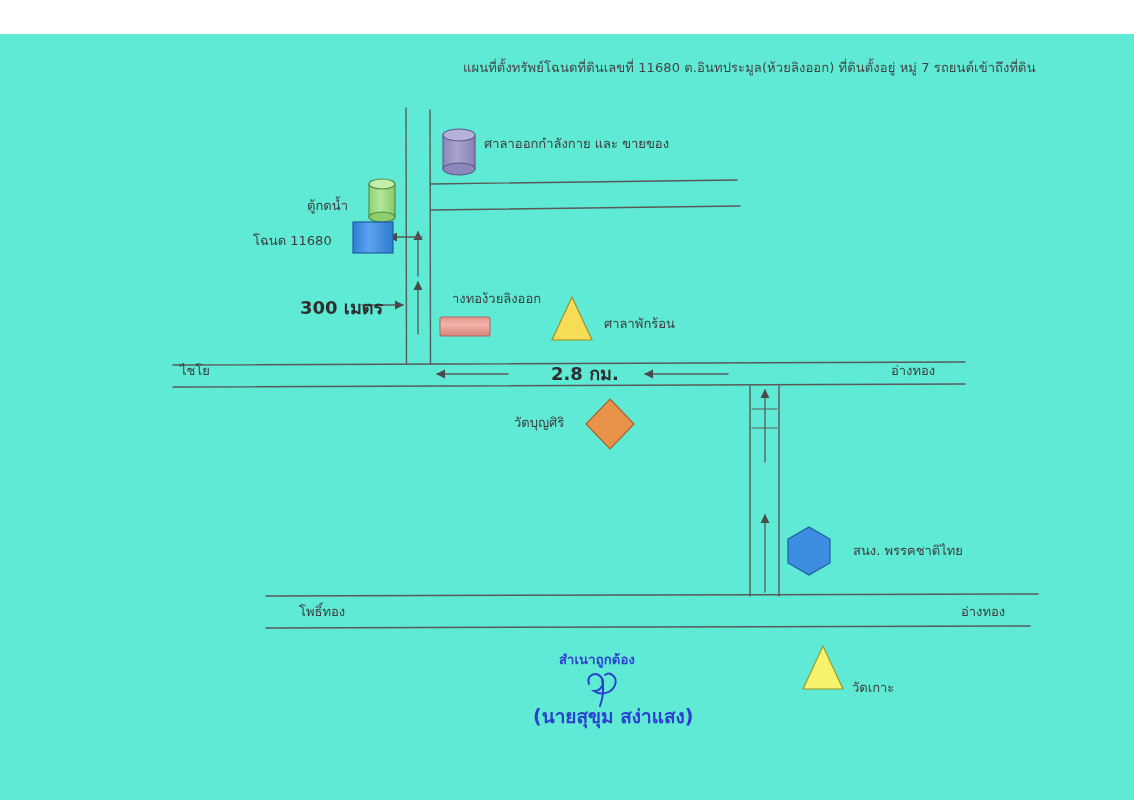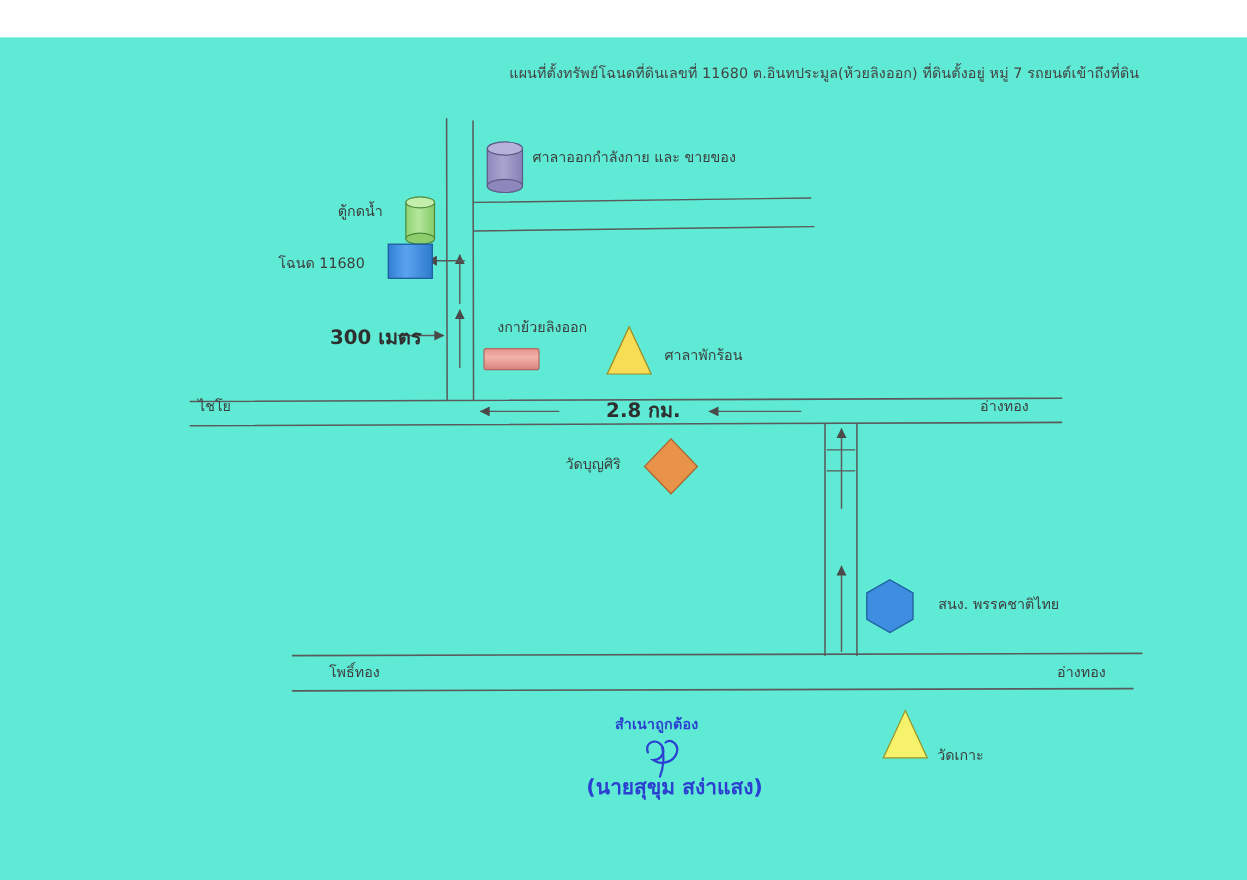--- a/index.html
+++ b/index.html
@@ -187,27 +187,27 @@
 
     <g fill="none" stroke="#2b3fd0" stroke-width="2" stroke-linecap="round">
       <path d="M 589 650 C 586 641, 596 637, 601 643 C 606 649, 601 657, 594 657
                C 601 662, 612 659, 615 651 C 618 643, 610 637, 605 641"></path>
       <path d="M 602 645 C 604 654, 603 664, 600 672"></path>
     </g>
   </svg>
 
   <div class="lbl map-label" style="left:484px; top:102px;">ศาลาออกกำลังกาย และ ขายของ</div>
 
-  <div class="lbl map-label" style="left:307px; top:151px;">ตู้กดน้ำ</div>
+  <div class="lbl map-label" style="left:307px; top:164px;">ตู้กดน้ำ</div>
 
   <div class="lbl map-label" style="left:253px; top:199px;text-align:center;">โฉนด 11680</div>
 
   <div class="lbl dist-label" style="left:300px; top:263px;">300 เมตร</div>
 
-  <div class="lbl map-label" style="left:452px; top:257px;">งกาย้วยลิงออก</div>
+  <div class="lbl map-label" style="left:452px; top:257px;">างทอง้วยลิงออก</div>
 
   <div class="lbl map-label" style="left:604px; top:282px;">ศาลาพักร้อน</div>
 
   <div class="lbl map-label" style="left:180px; top:329px;">ไชโย</div>
 
   <div class="lbl dist-label" style="left:551px; top:329px;">2.8 กม.</div>
 
   <div class="lbl map-label" style="left:891px; top:329px;">อ่างทอง</div>
 
   <div class="lbl map-label" style="left:514px; top:381px;">วัดบุญศิริ</div>

